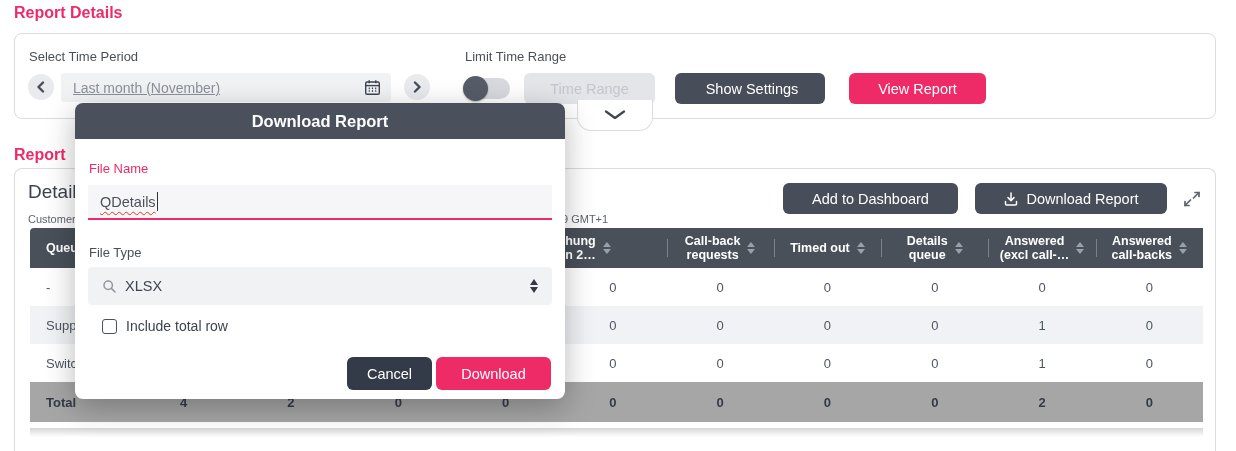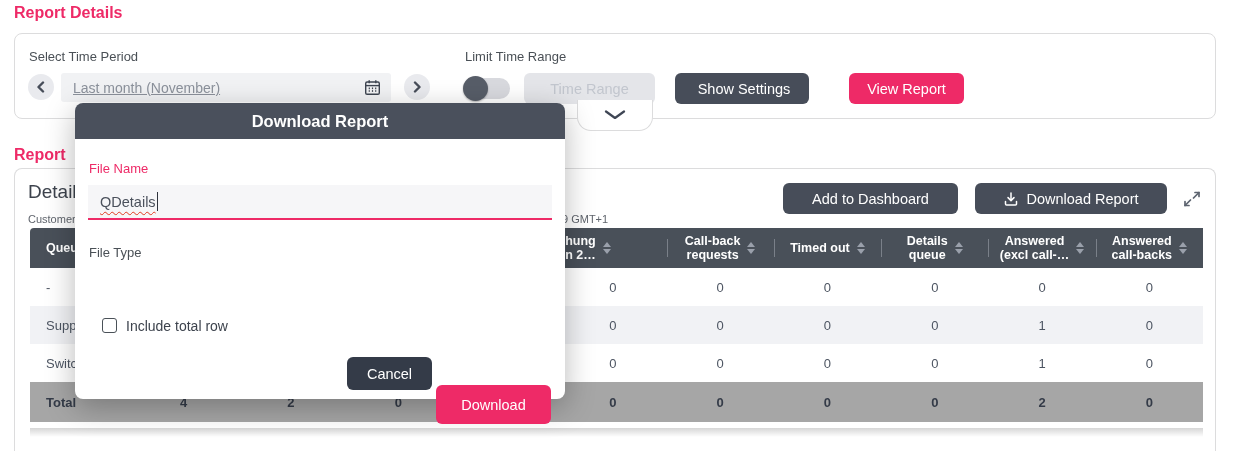--- a/index.html
+++ b/index.html
@@ -102,26 +102,26 @@
   #file-type-label{position:absolute; left:14px; top:142px; font-size:13px; color:#4a5056;}
   #file-type-select{
     position:absolute; left:13px; top:164px; width:464px; height:38px; background:var(--inputbg);
     border-radius:4px; display:flex; align-items:center; padding:0 14px; gap:8px;
     font-size:14.5px; color:#3f4650; cursor:pointer;
   }
   #file-type-select .unfold{margin-left:auto;display:flex;flex-direction:column;gap:2px;}
   #file-type-select .unfold i{display:block;width:0;height:0;border-left:4.5px solid transparent;border-right:4.5px solid transparent;}
   #file-type-select .unfold .up{border-bottom:6px solid #343a45;}
   #file-type-select .unfold .down{border-top:6px solid #343a45;}
-  #include-total-row{position:absolute; left:27px; top:215px; display:flex; align-items:flex-start; gap:9px; cursor:pointer;}
+  #include-total-row{position:absolute; left:27px; top:215px; display:flex; align-items:flex-end; gap:9px; cursor:pointer;}
   #include-total-checkbox{width:15px;height:15px;border:1.5px solid #4a5158;border-radius:3px;background:#fff;}
   #include-total-label{font-size:14px;color:#3d434d;}
   #modal-buttons{position:absolute; right:14px; top:254px; display:flex; gap:4px;}
   #cancel-btn{width:85px;height:33px;background:var(--darker);}
-  #download-btn{width:115px;height:39px;margin-top:28px;}
+  #download-btn{width:115px;height:33px;}
   svg{display:block;}
 </style>
 </head>
 <body>
 
 <div class="abs h1" style="left:14px;top:4px;">Report Details</div>
 
 <div class="abs panel" id="settings-panel">
   <div class="abs field-label" style="left:14px;top:15px;">Select Time Period</div>
 
@@ -161,22 +161,22 @@
     </span>
   </div>
 
   <div class="abs field-label" style="left:450px;top:15px;">Limit Time Range</div>
 
   <div class="abs toggle" style="left:449px;top:44px;">
     <span class="knob"></span>
   </div>
 
   <button class="abs btn btn-disabled" style="left:509px;top:39px;width:131px;">Time Range</button>
-  <button class="abs btn btn-dark" style="left:660px;top:39px;width:134px;padding-left:20px;">Show Settings</button>
-  <button class="abs btn btn-pink" style="left:834px;top:39px;width:115px;">View Report</button>
+  <button class="abs btn btn-dark" style="left:660px;top:39px;width:150px;padding-left:20px;">Show Settings</button>
+  <button class="abs btn btn-pink" style="left:834px;top:39px;width:137px;">View Report</button>
 </div>
 
 <div class="abs" id="collapse-tab">
   <span>
     <svg width="22" height="10" viewBox="0 0 22 10">
         <polyline points="2,1.5 11,8 20,1.5" fill="none" stroke="#3f4654" stroke-width="2.2" stroke-linecap="round" stroke-linejoin="round"></polyline>
       </svg>
   </span>
 </div>
 
@@ -331,20 +331,33 @@
 <div class="abs" id="modal">
   <div id="modal-header">Download Report</div>
 
   <div class="modal-label-pink">File Name</div>
   <div id="file-name-input">
     <span class="misspelled">QDetails</span>
     <span class="caret"></span>
   </div>
 
   <div id="file-type-label">File Type</div>
+  <div id="file-type-select">
+    <span>
+      <svg width="15" height="15" viewBox="0 0 15 15" fill="none" stroke="#9198a1" stroke-width="1.5">
+        <circle cx="6.2" cy="6.2" r="4.2"></circle>
+          <line x1="9.4" y1="9.4" x2="13" y2="13" stroke-linecap="round"></line>
+      </svg>
+    </span>
+    <span>XLSX</span>
+    <span class="unfold">
+        <i class="up"></i>
+        <i class="down"></i>
+      </span>
+  </div>
 
   <div id="include-total-row">
     <span id="include-total-checkbox"></span>
     <span id="include-total-label">Include total row</span>
   </div>
 
   <div id="modal-buttons">
     <button class="btn" id="cancel-btn" style="background:#343b48;color:#fff;">Cancel</button>
     <button class="btn btn-pink" id="download-btn">Download</button>
   </div>

